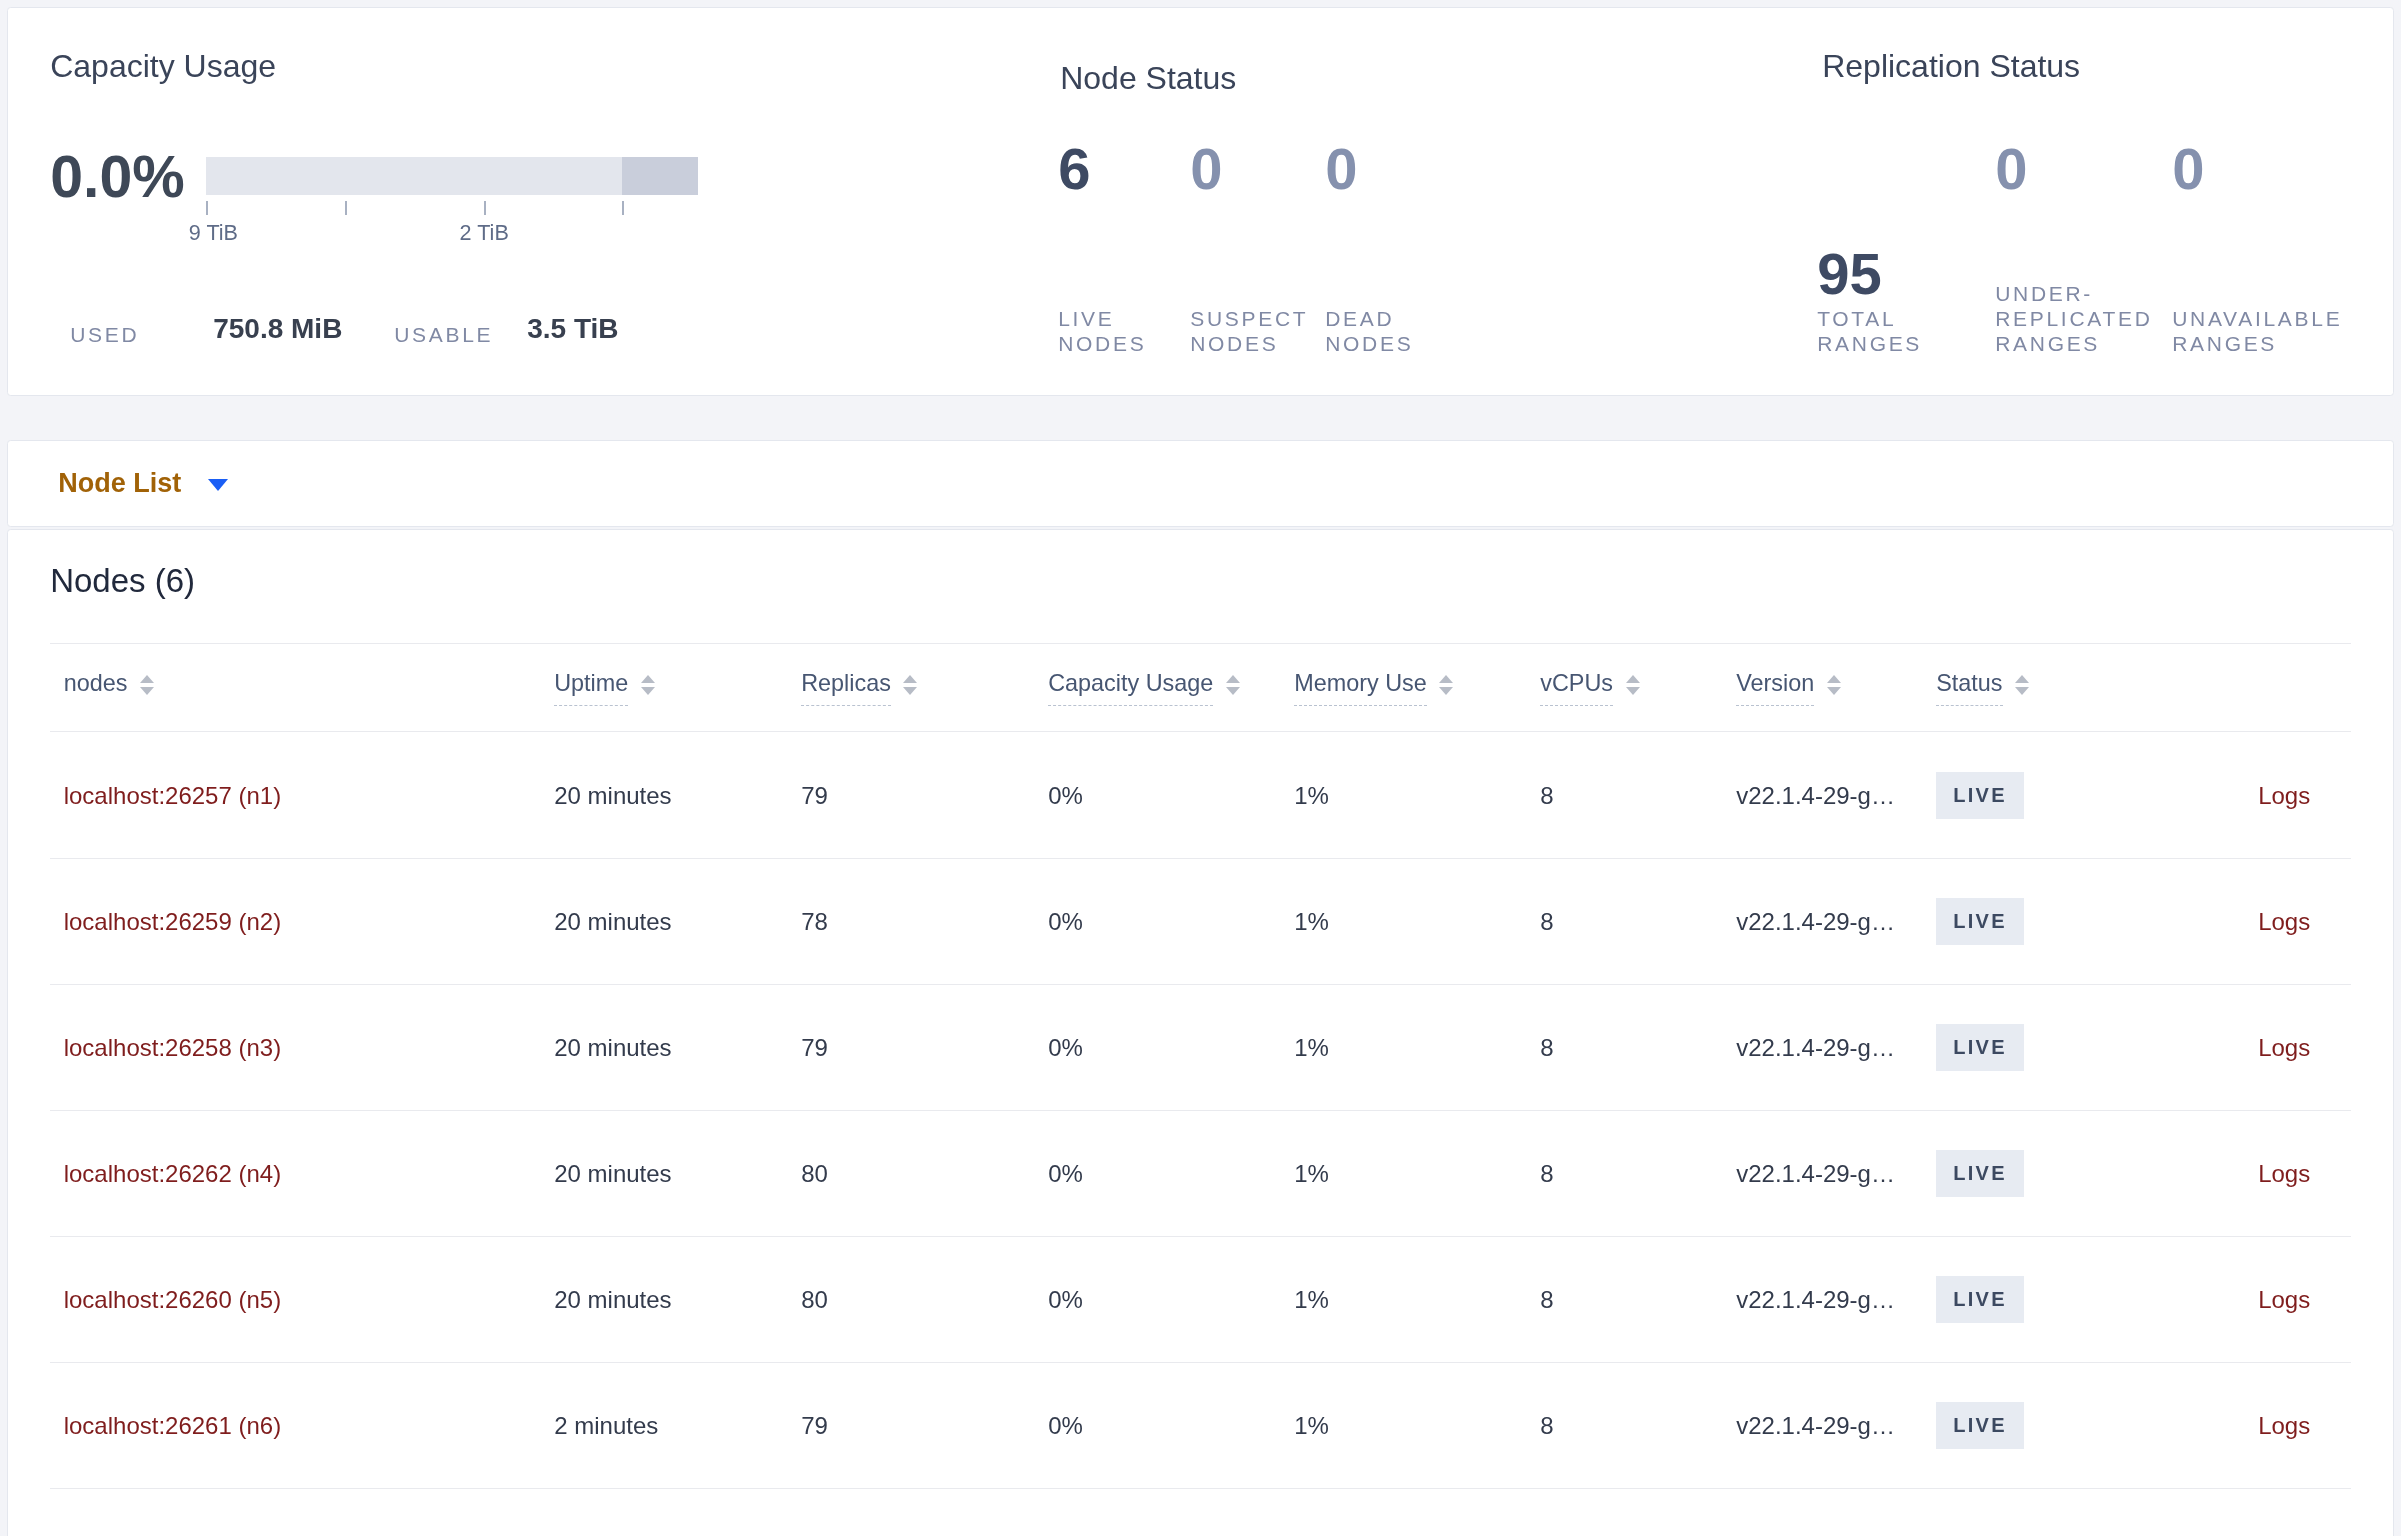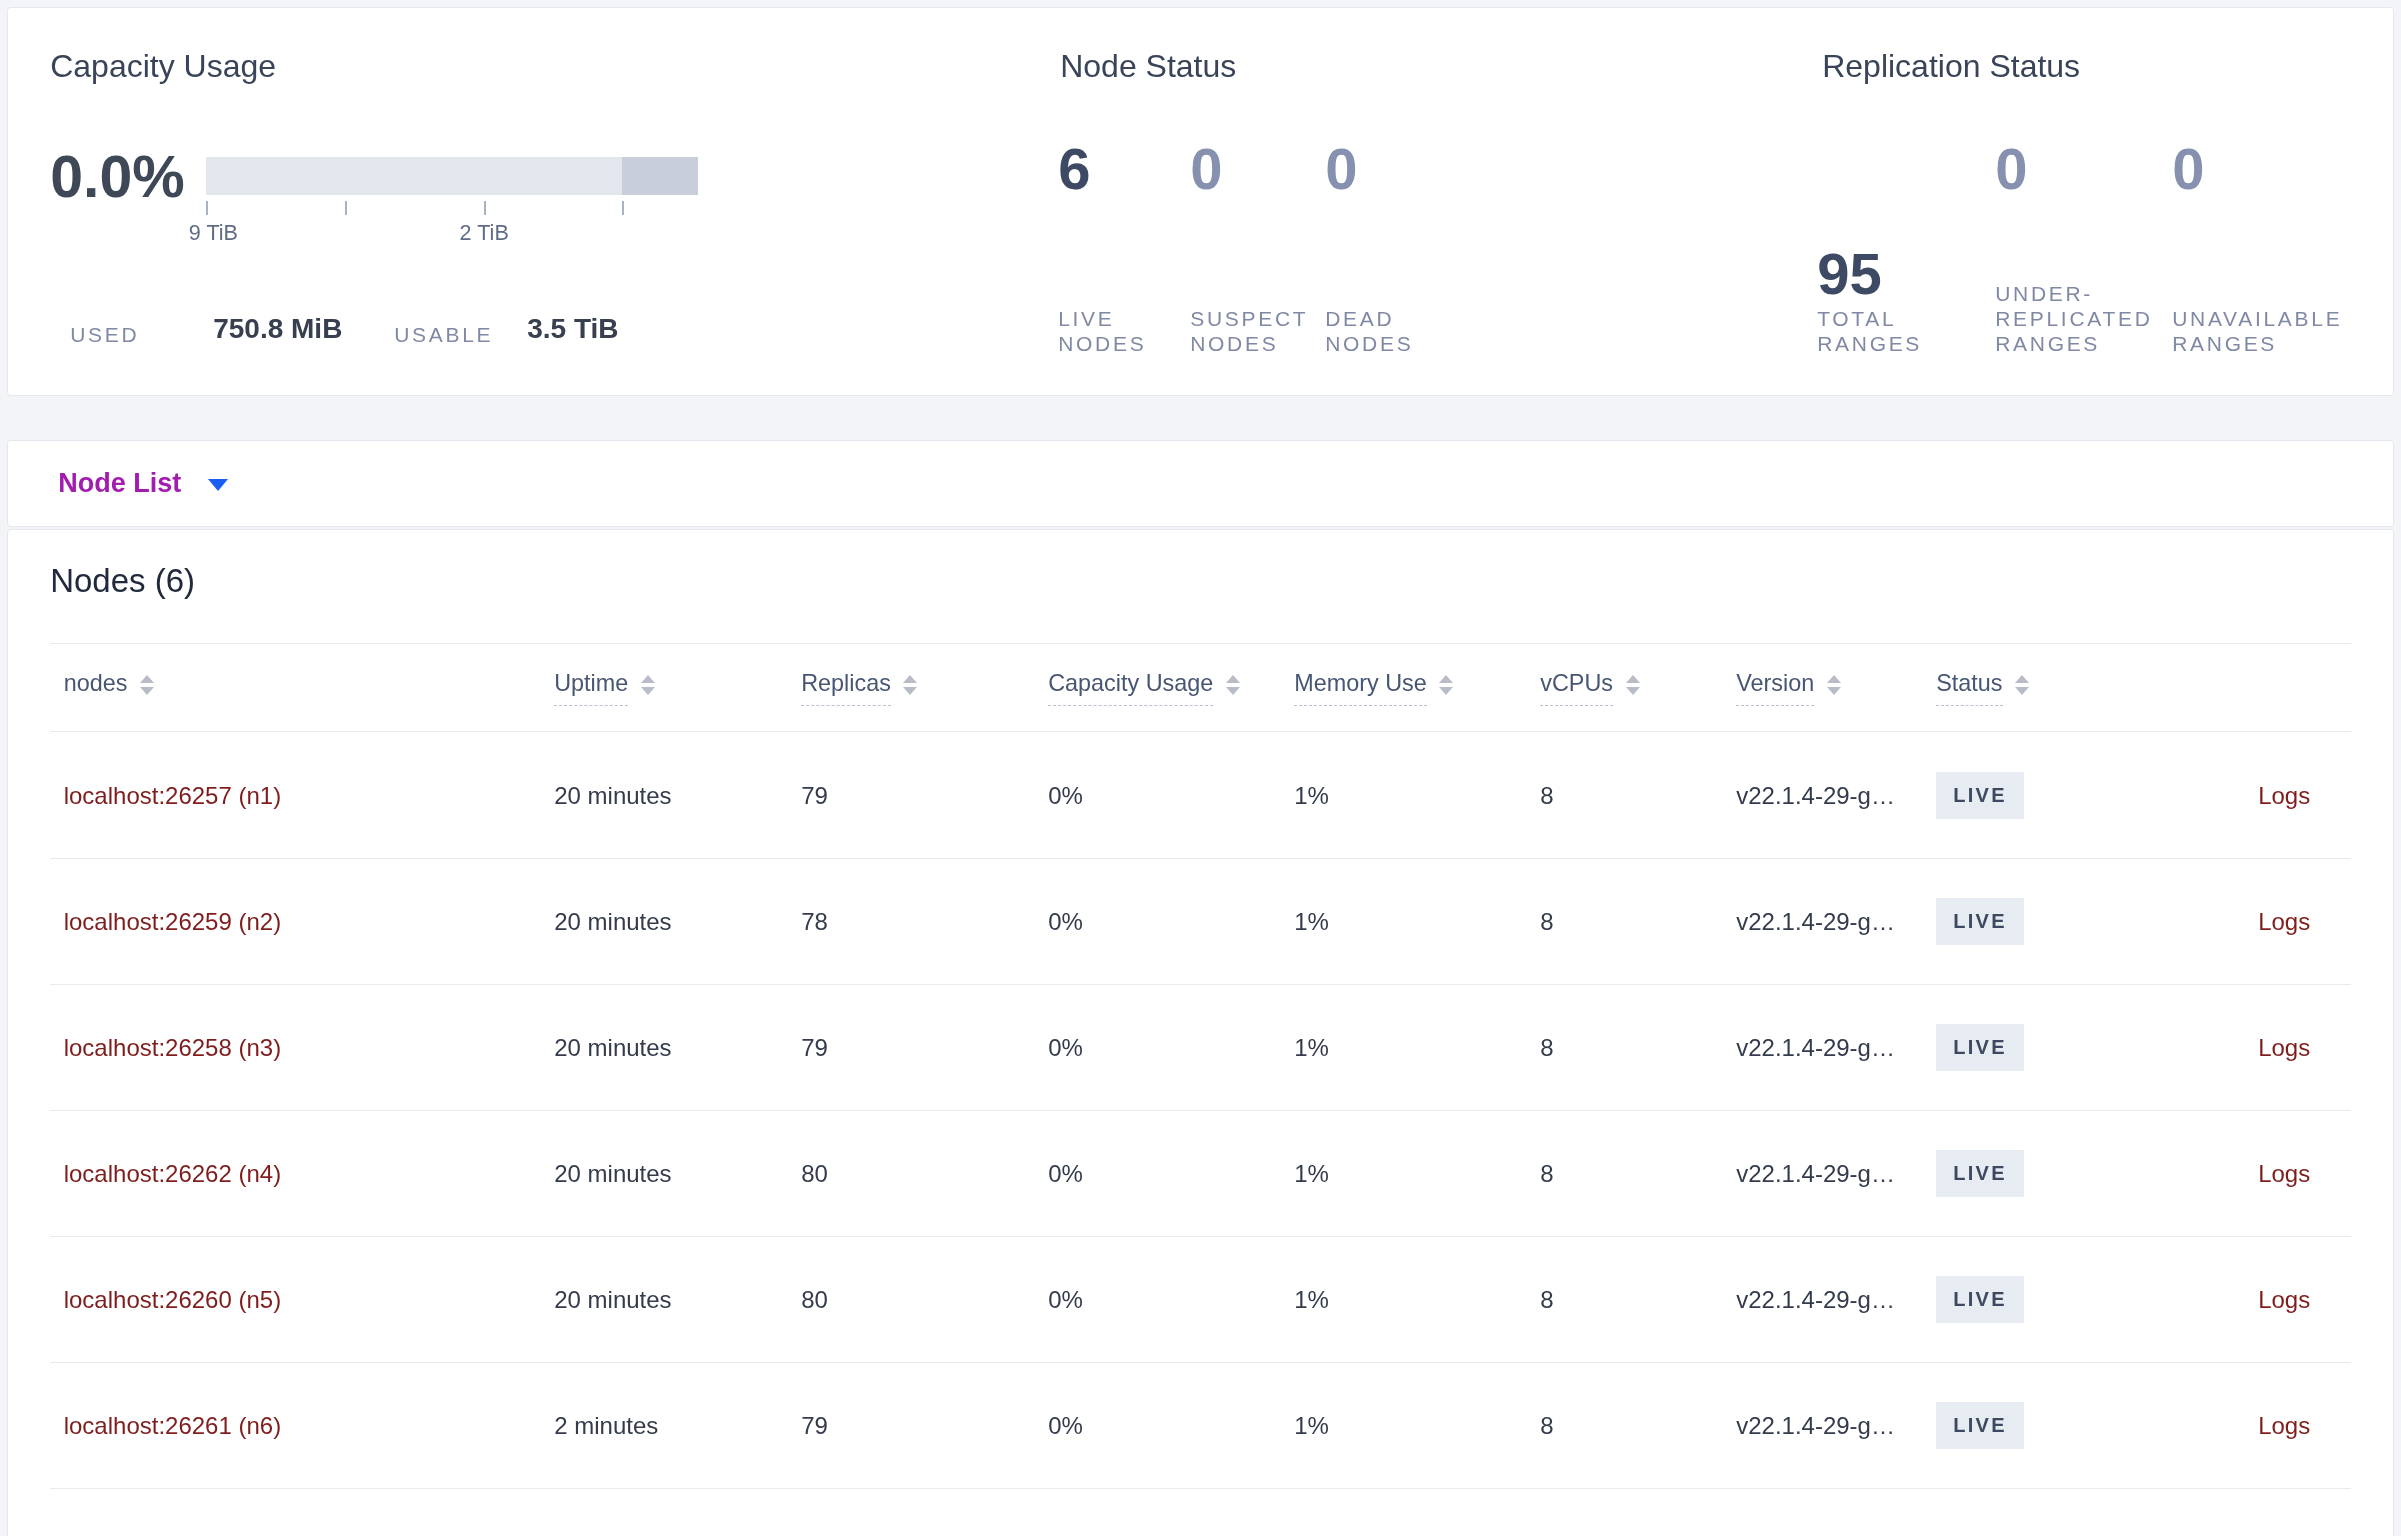--- a/index.html
+++ b/index.html
@@ -23,21 +23,21 @@
   #card-nodelist { top: 440px; height: 87px;  }
   #card-table    { top: 529px; height: 1210px; }
 
   
   .sec-title {
     position: absolute; top: 40px;
     font-size: 32px; font-weight: 500; color: #3a4459;
     white-space: nowrap;
   }
   #cap-title  { left: 42px; }
-  #node-title { left: 1052px; }
+  #node-title { left: 1052px; margin-top: 12px; }
   #repl-title { left: 1814px; }
 
   .big-num {
     font-size: 58px; font-weight: 600; line-height: 65px;
     color: #8591ae; white-space: nowrap;
   }
   .big-num.em { color: #3e4a63; }
   #cap-percent {
     position: absolute; left: 42px; top: 137px;
     font-size: 59px; font-weight: 700; line-height: 65px; color: #3e4857;
@@ -83,21 +83,21 @@
     position: absolute; top: 0;
     font-size: 28px; font-weight: 700; color: #38404f; white-space: nowrap;
   }
 
   
   #nodelist-inner {
     position: absolute; left: 50px; top: 0; height: 100%;
     display: flex; align-items: center;
   }
   #nodelist-label {
-    font-size: 27px; font-weight: 600; color: #a21caf;
+    font-size: 27px; font-weight: 600; color: #a16207;
     text-decoration: none; white-space: nowrap;
   }
   .caret-down {
     width: 0; height: 0; margin-left: 27px; margin-top: 3.6px;
     border-left: 10.8px solid transparent;
     border-right: 10.8px solid transparent;
     border-top: 12.6px solid #1a5ef5;
   }
 
   

